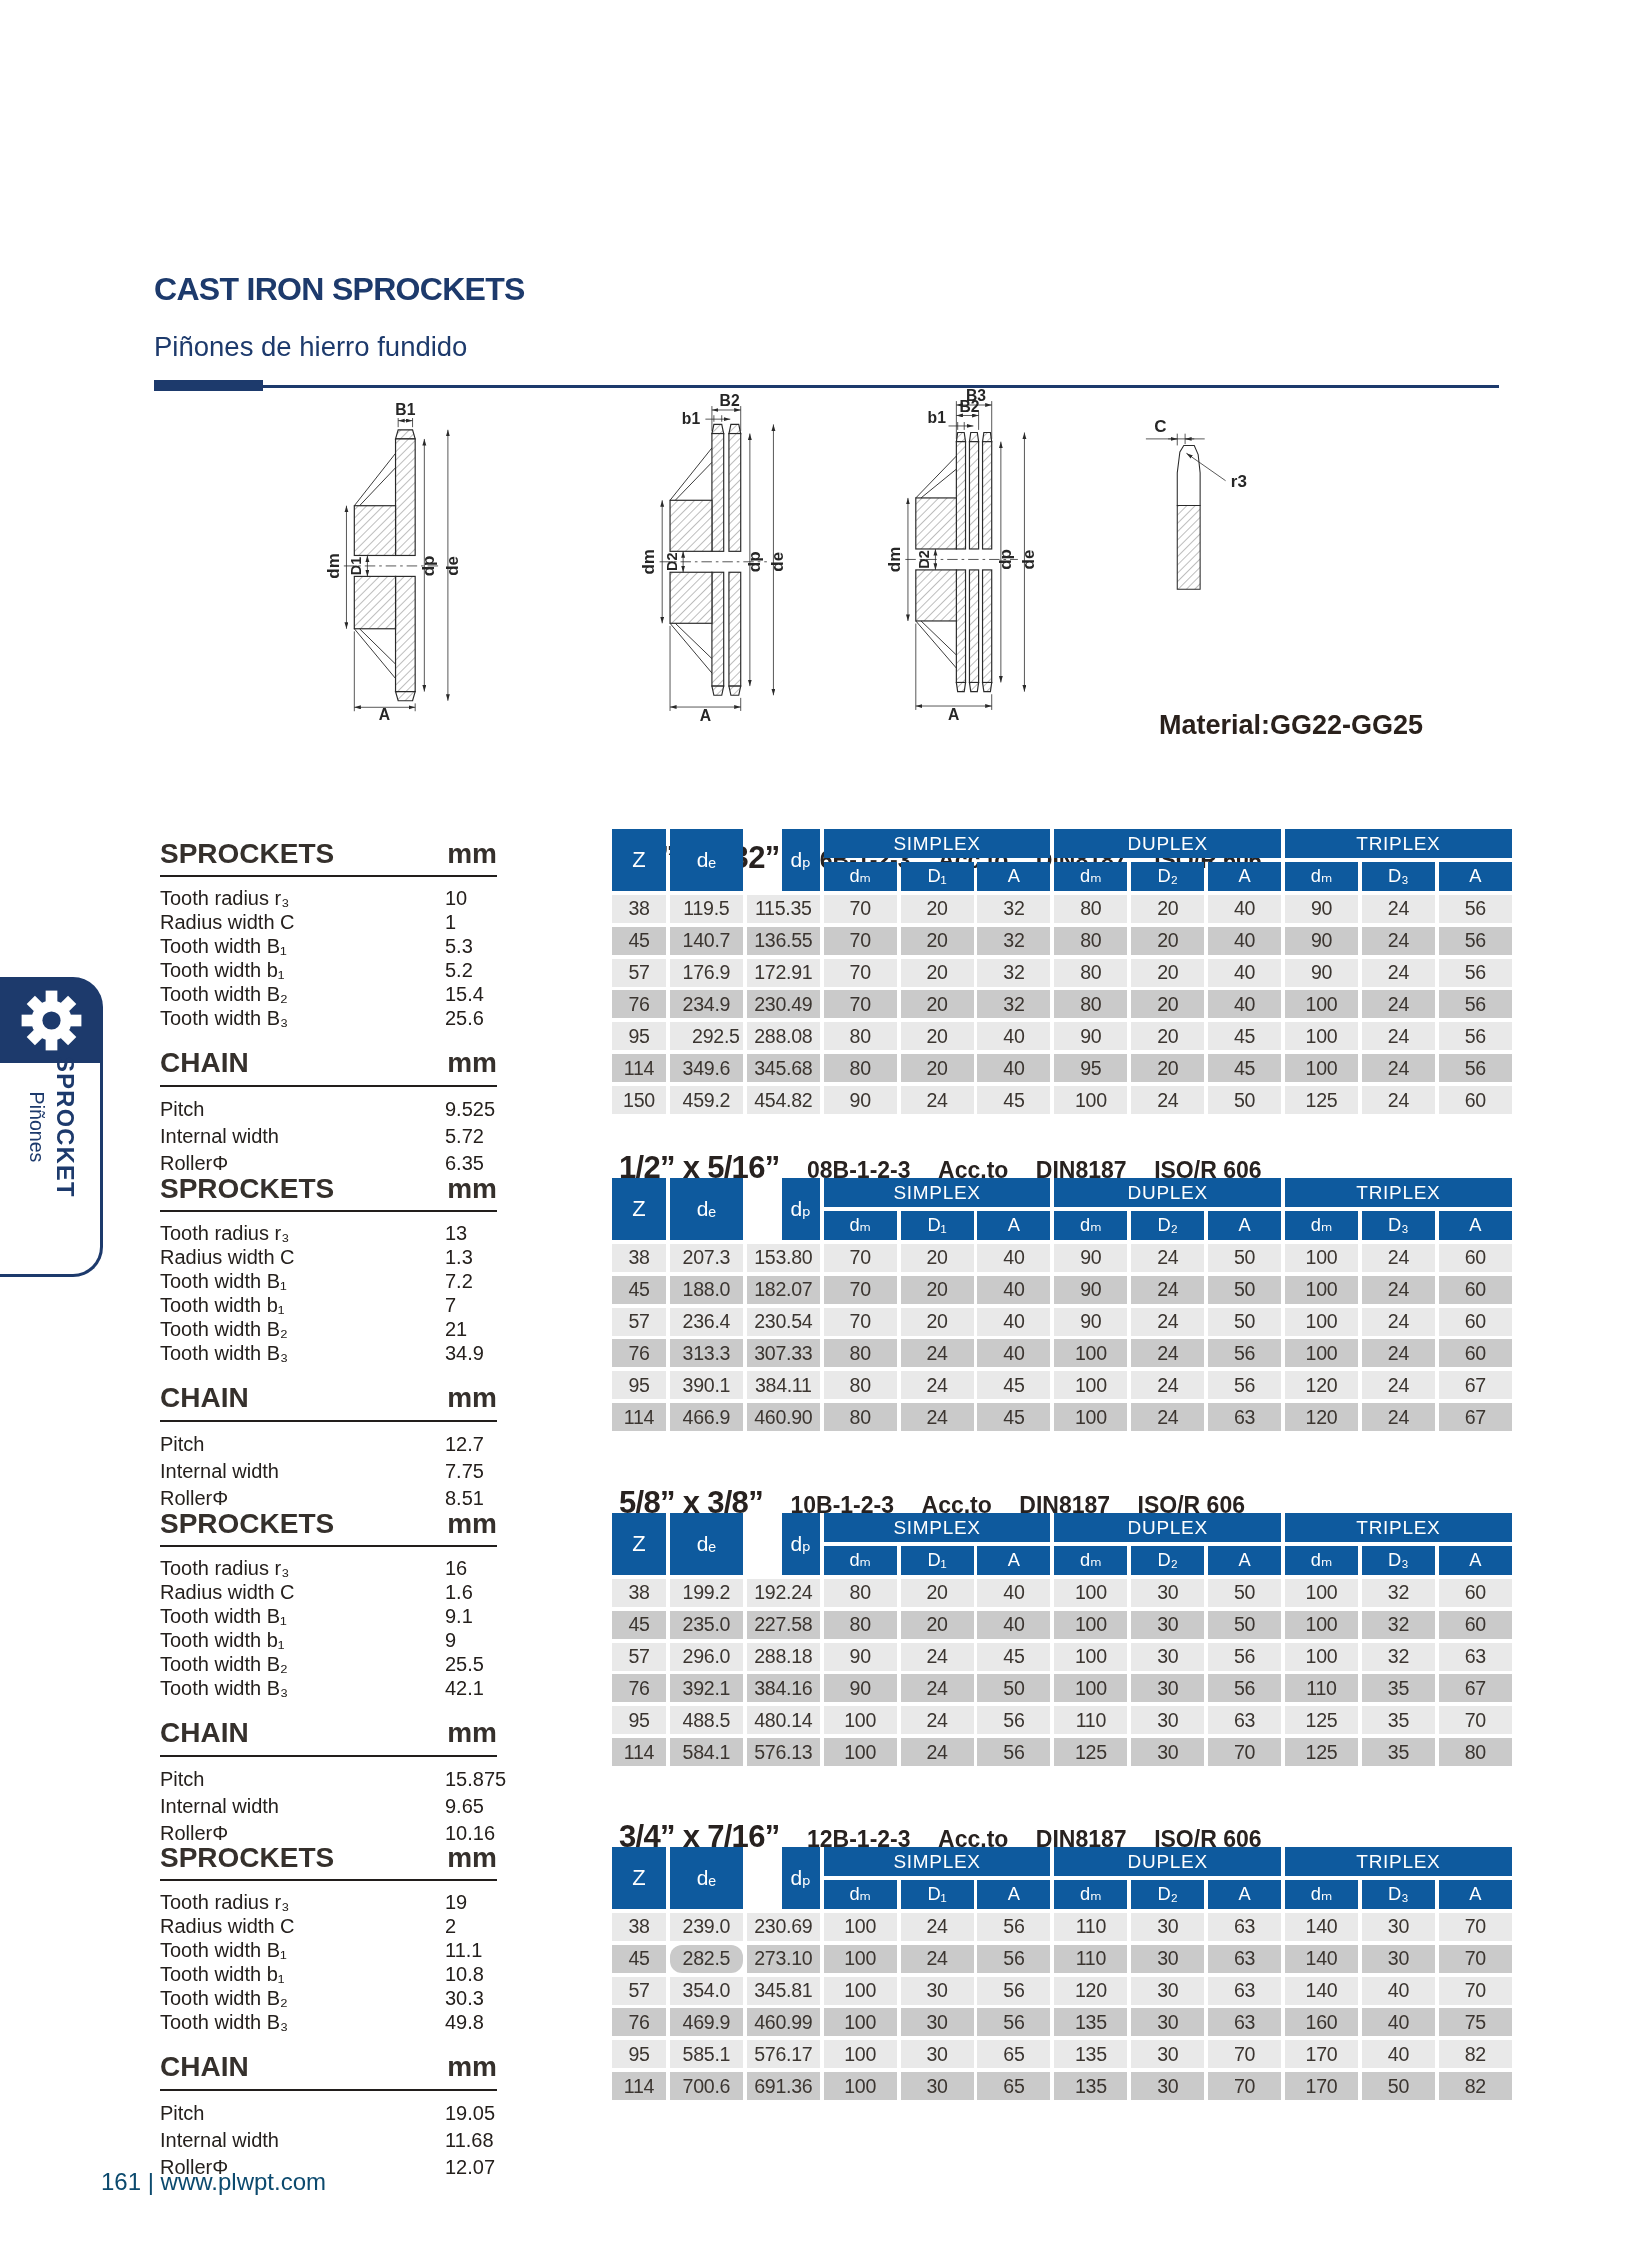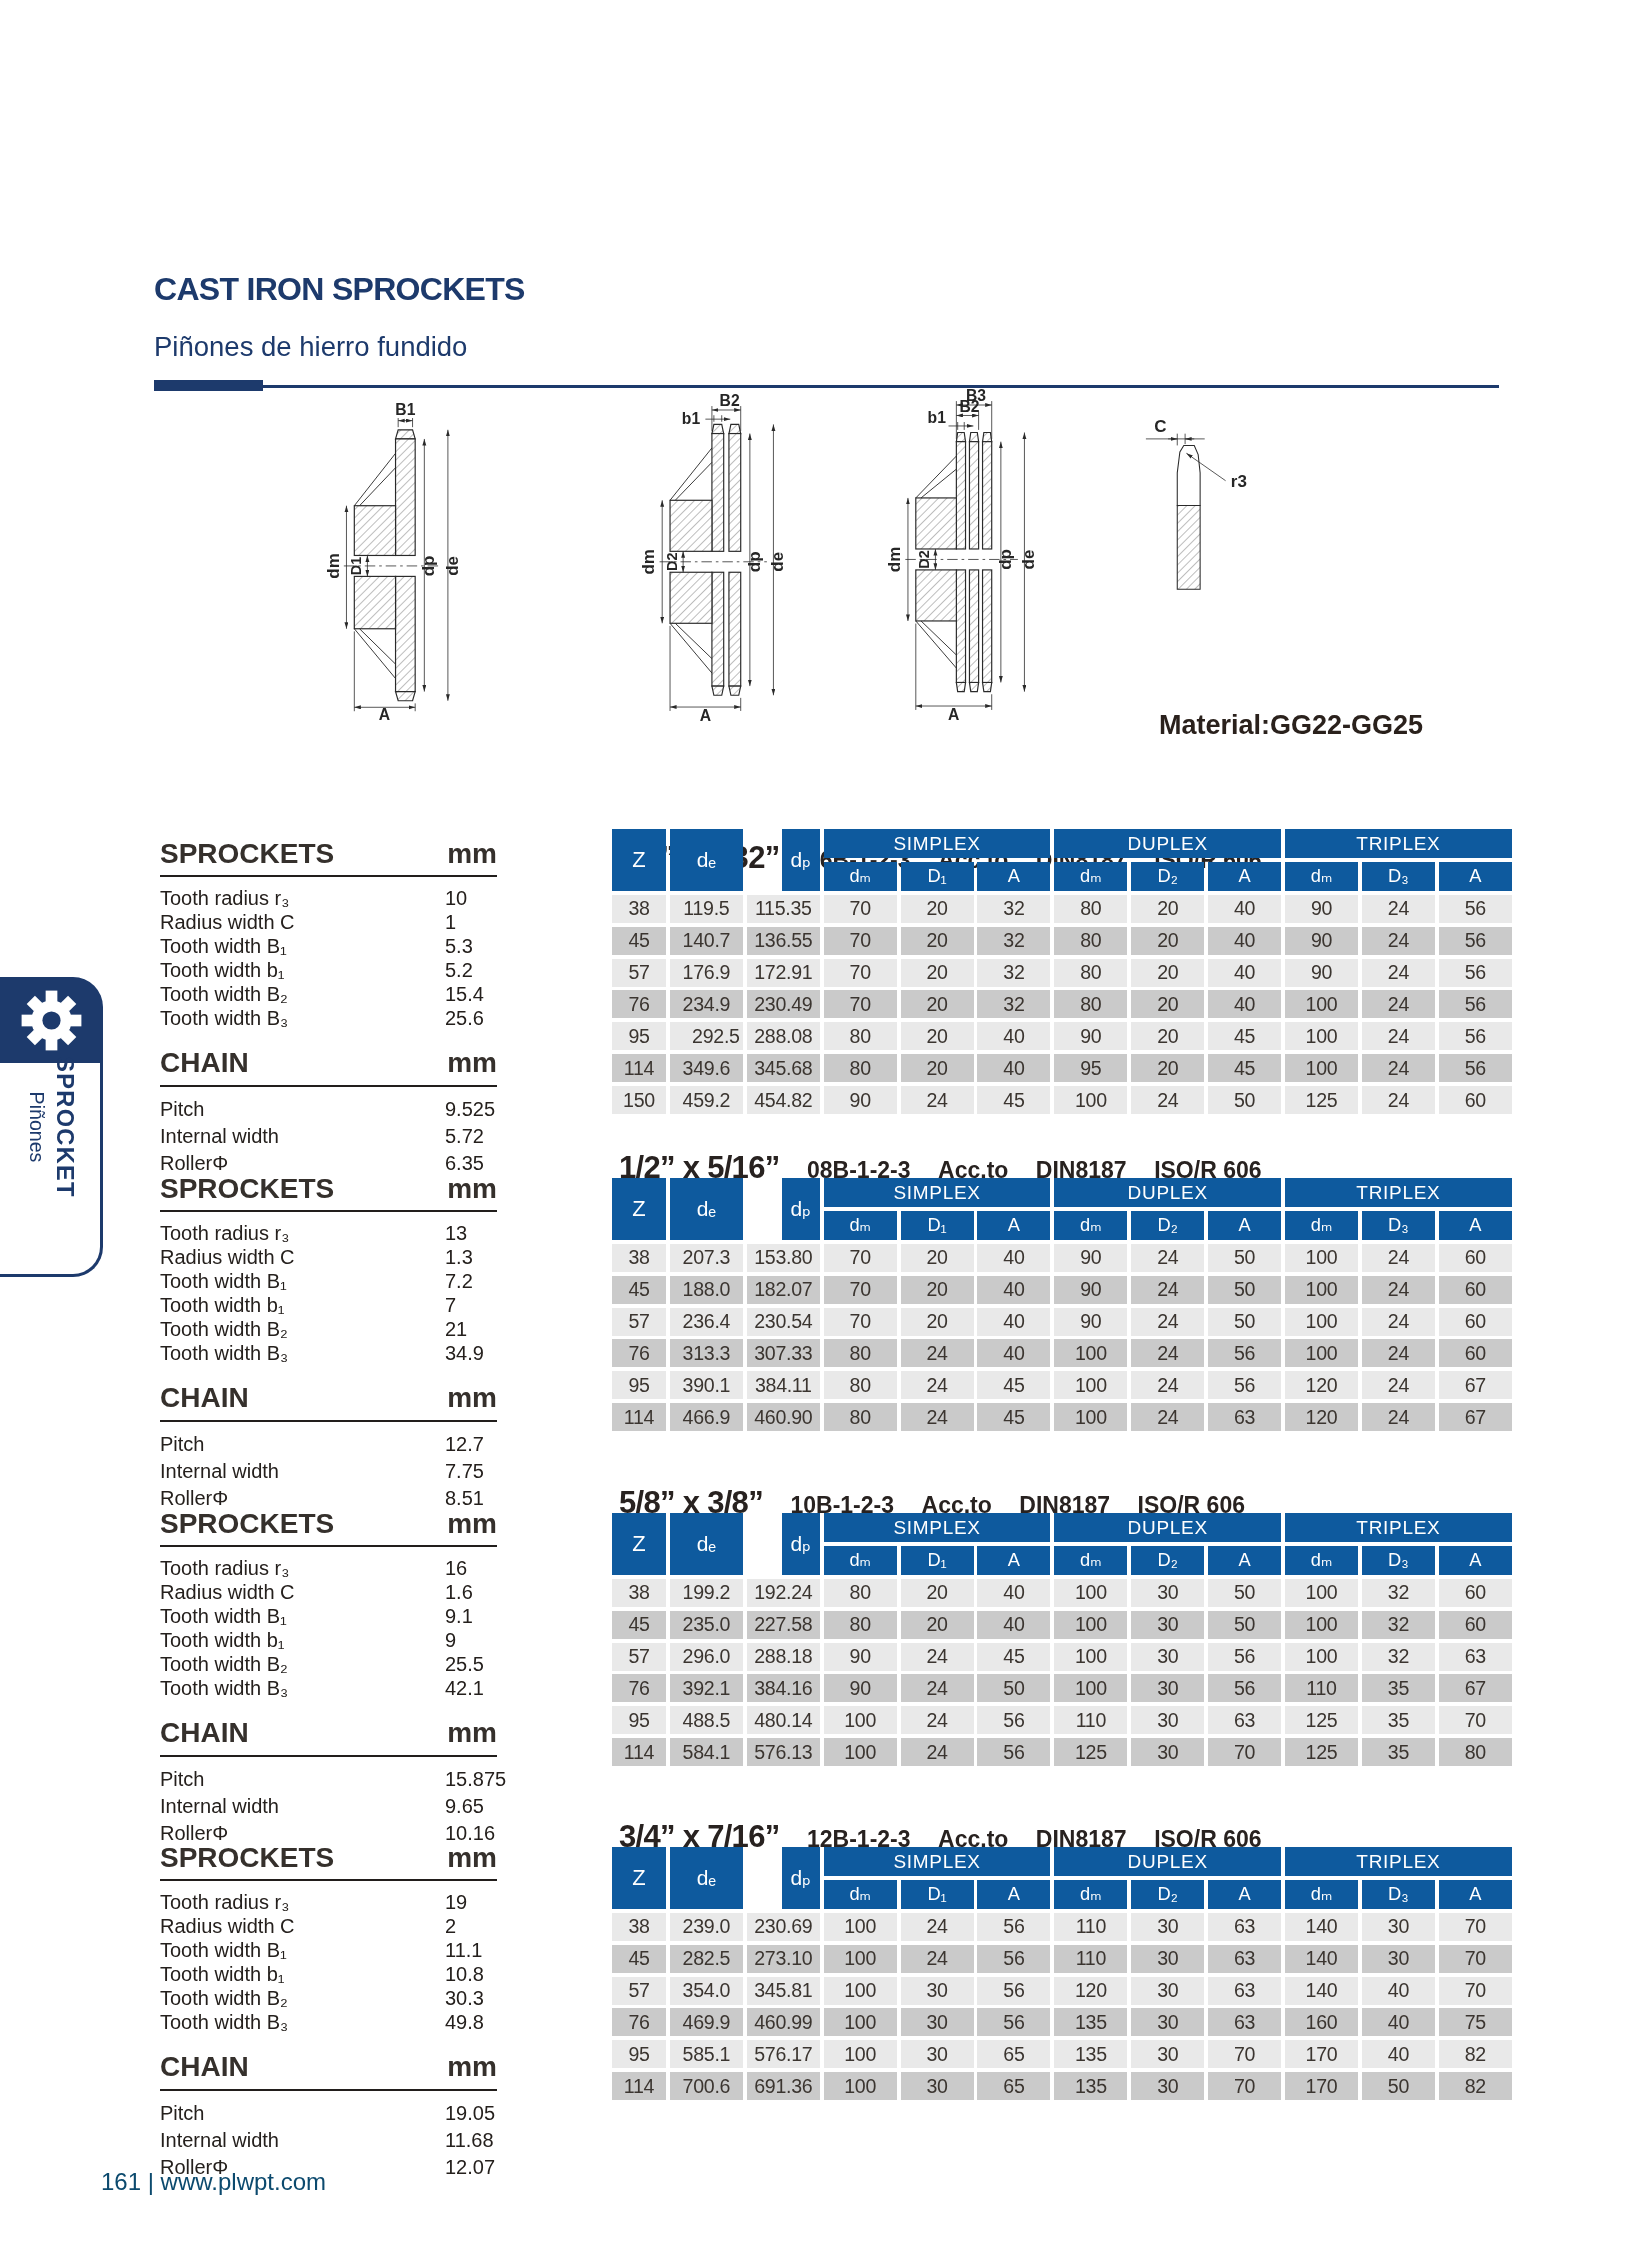--- a/index.html
+++ b/index.html
@@ -797,21 +797,21 @@
       <div class="dc r0" style="grid-area: 3 / 4;">100</div>
       <div class="dc r0" style="grid-area: 3 / 5;">24</div>
       <div class="dc r0" style="grid-area: 3 / 6;">56</div>
       <div class="dc r0" style="grid-area: 3 / 7;">110</div>
       <div class="dc r0" style="grid-area: 3 / 8;">30</div>
       <div class="dc r0" style="grid-area: 3 / 9;">63</div>
       <div class="dc r0" style="grid-area: 3 / 10;">140</div>
       <div class="dc r0" style="grid-area: 3 / 11;">30</div>
       <div class="dc r0" style="grid-area: 3 / 12;">70</div>
       <div class="dc r1" style="grid-area: 4 / 1;">45</div>
-      <div class="dc r1" style="grid-area: 4 / 2;">282.5</div>
+      <div class="dc r1" style="grid-area: 4 / 2; border-radius: 12px;">282.5</div>
       <div class="dc r1" style="grid-area: 4 / 3;">273.10</div>
       <div class="dc r1" style="grid-area: 4 / 4;">100</div>
       <div class="dc r1" style="grid-area: 4 / 5;">24</div>
       <div class="dc r1" style="grid-area: 4 / 6;">56</div>
       <div class="dc r1" style="grid-area: 4 / 7;">110</div>
       <div class="dc r1" style="grid-area: 4 / 8;">30</div>
       <div class="dc r1" style="grid-area: 4 / 9;">63</div>
       <div class="dc r1" style="grid-area: 4 / 10;">140</div>
       <div class="dc r1" style="grid-area: 4 / 11;">30</div>
       <div class="dc r1" style="grid-area: 4 / 12;">70</div>

